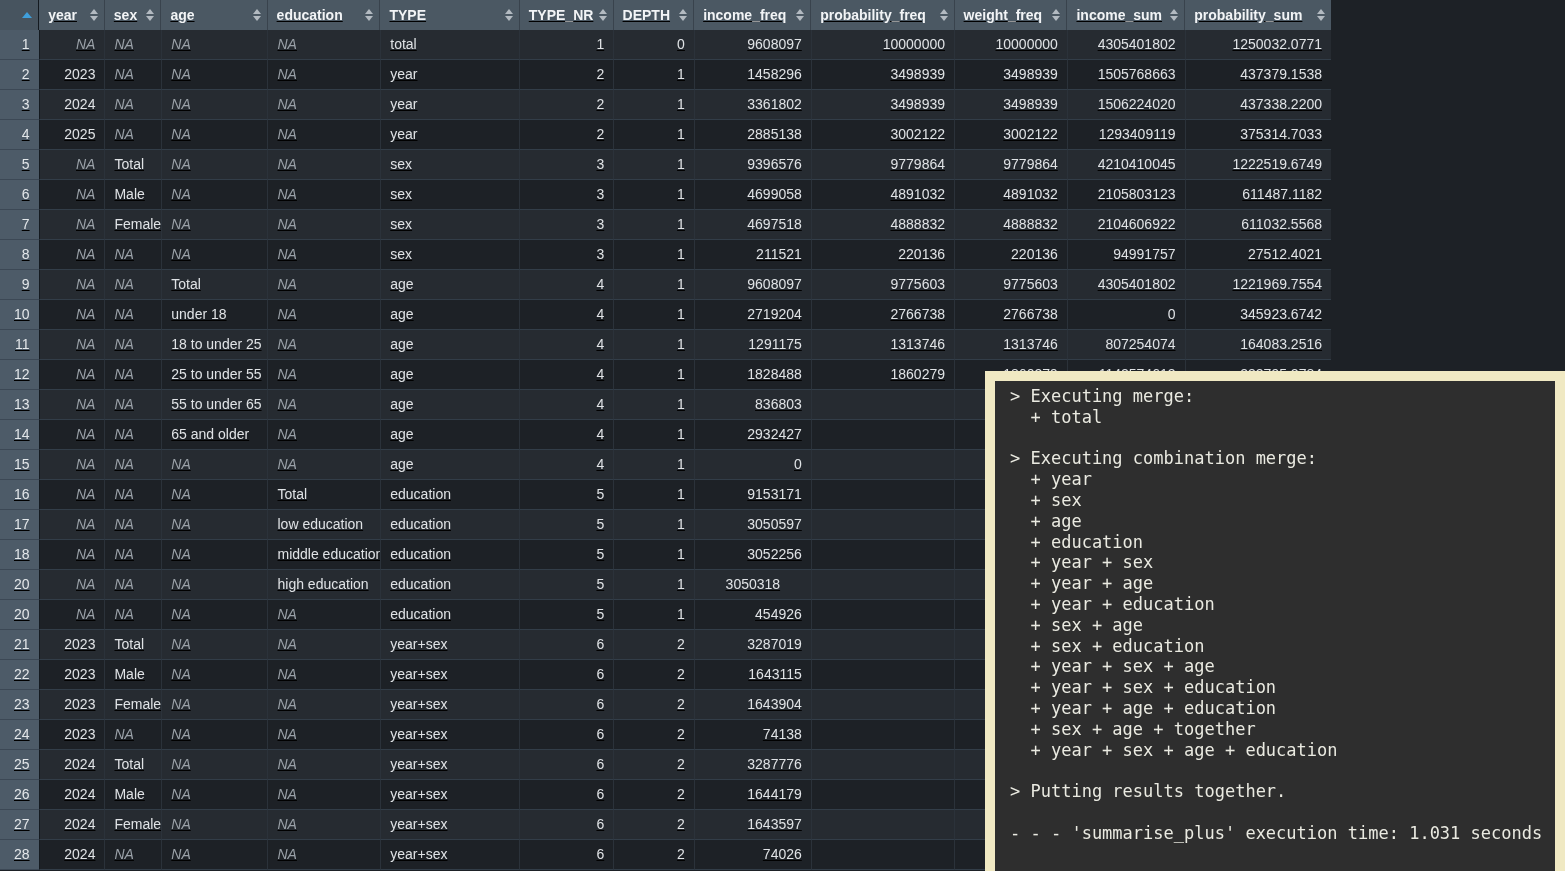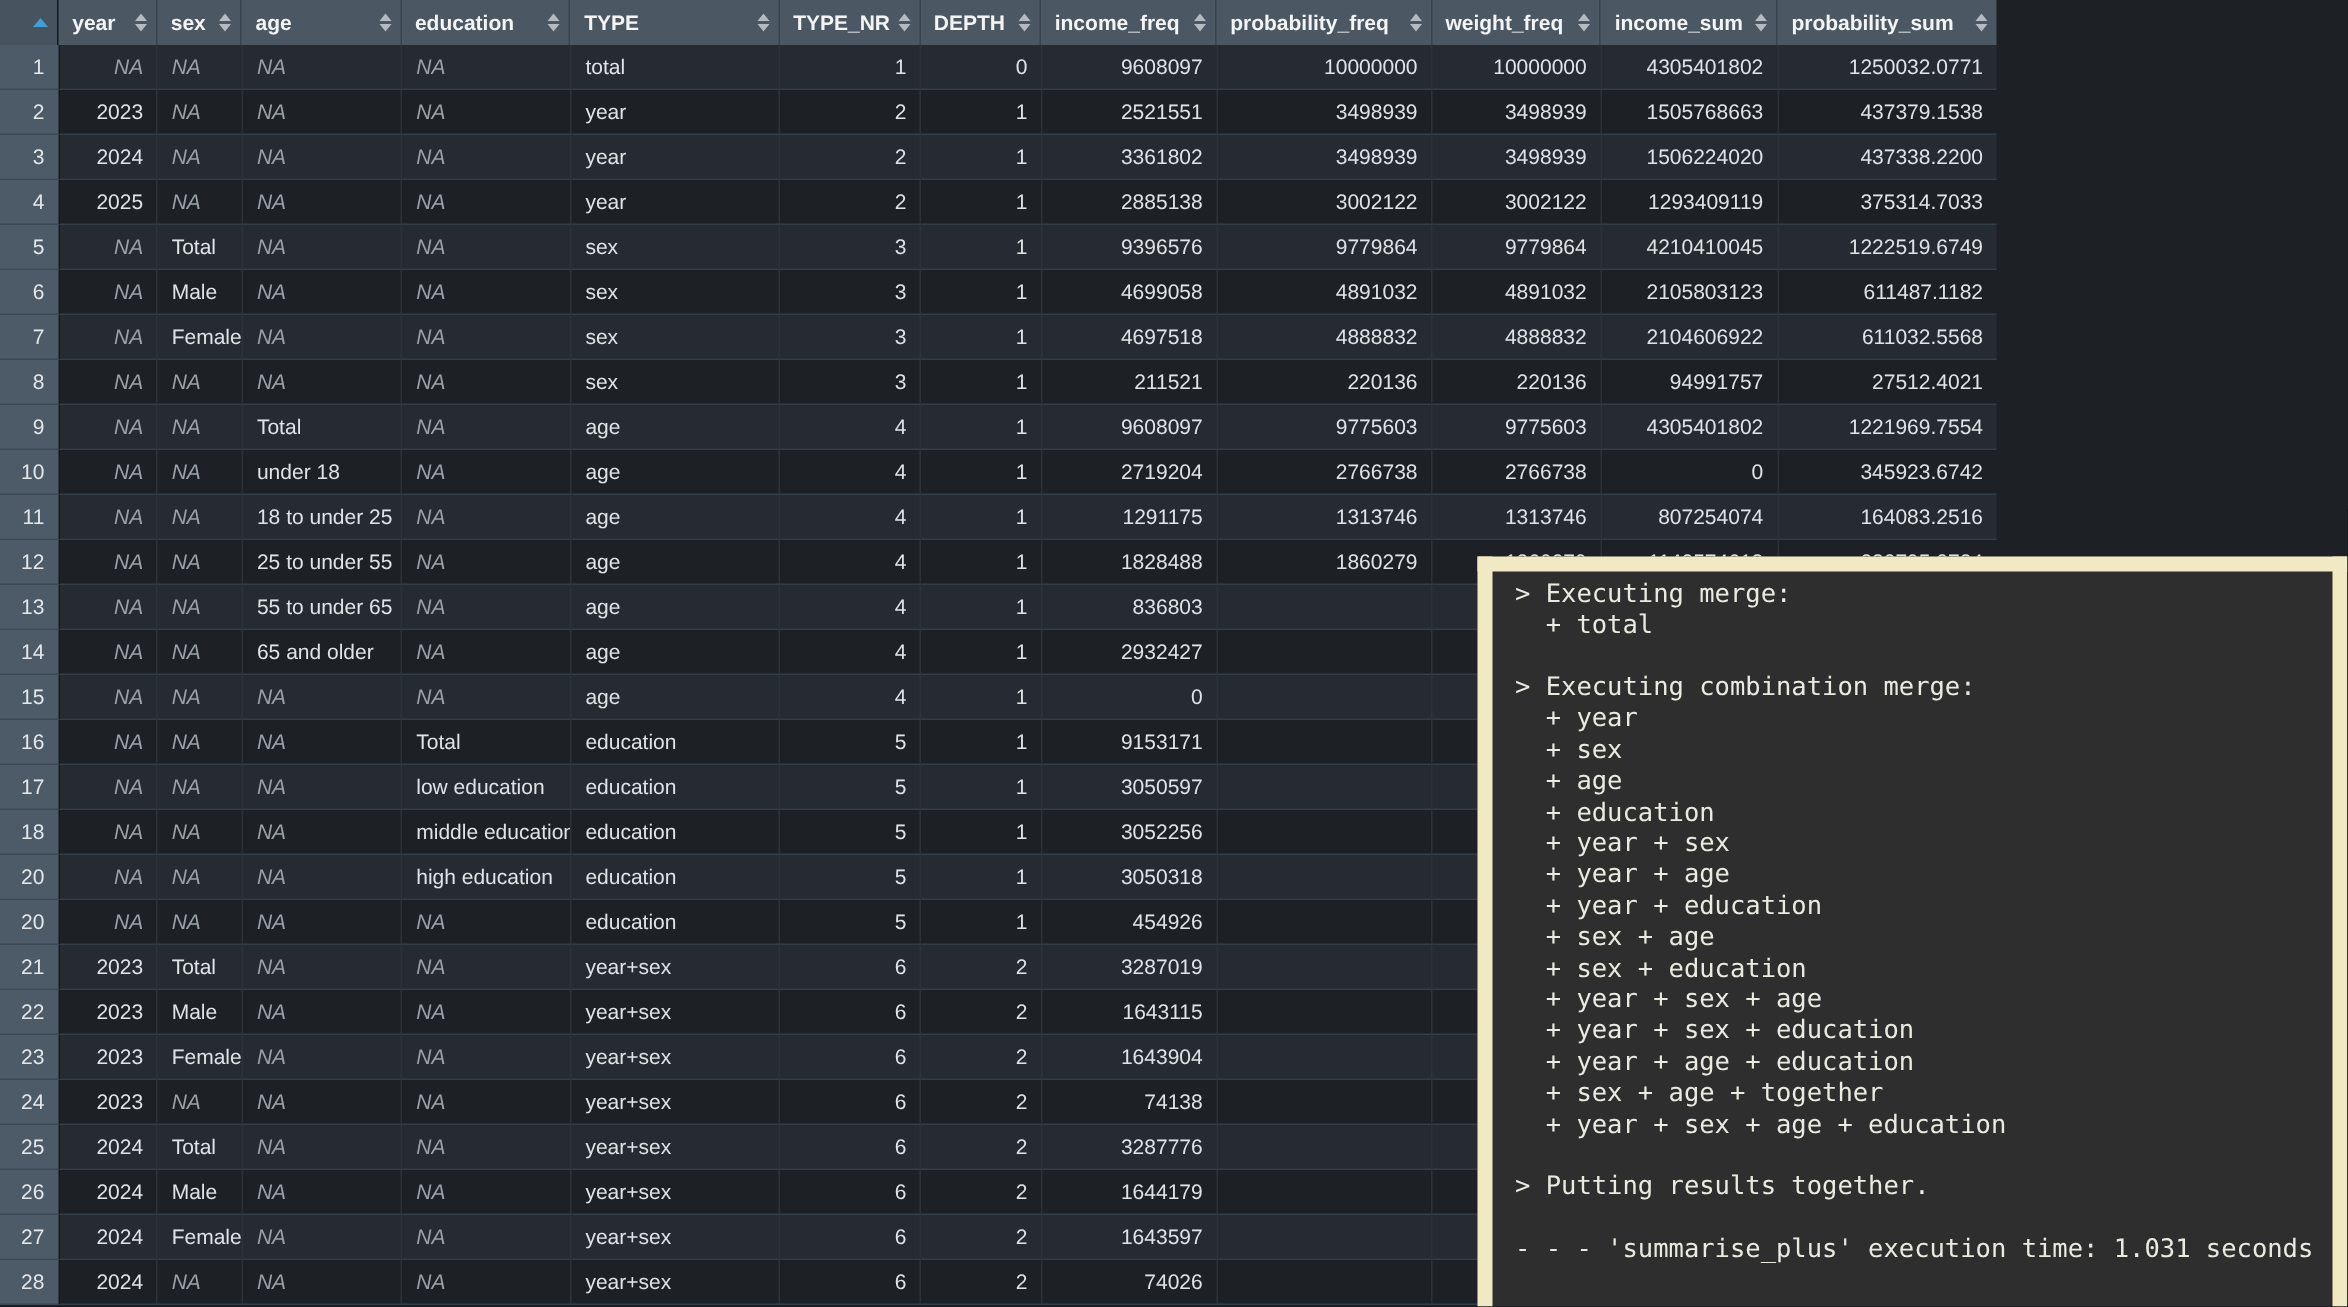--- a/index.html
+++ b/index.html
@@ -4,21 +4,21 @@
 <style>
   html,body{margin:0;padding:0;background:#14171b;}
   .viewport{
     position:relative;
     width:1565px;height:871px;
     overflow:hidden;
     background:#1d2126;
     font-family:"Liberation Sans", sans-serif;
   }
   
-  .grid{position:absolute;left:0;top:0;width:1331px;}
+  .grid{position:absolute;left:0;top:0;width:1331px;text-decoration:underline;}
   .hdr-row{display:flex;height:30px;background:#4b5863;}
   .hdr-cell{
     box-sizing:border-box;height:30px;
     display:flex;align-items:center;justify-content:space-between;
     padding:0 6px 0 9px;
     border-right:1px solid #39434d;
     color:#f2f4f6;font-size:14px;font-weight:bold;
     white-space:nowrap;overflow:hidden;cursor:pointer;
   }
   .hdr-cell:last-child{border-right:none;}
@@ -174,21 +174,21 @@
         </div>
         <div class="row">
           <div class="cell al-r rownum" style="width: 44px;">2</div>
           <div class="cell al-r" style="width: 76px;">2023</div>
           <div class="cell al-l na" style="width: 65px;">NA</div>
           <div class="cell al-l na" style="width: 125px;">NA</div>
           <div class="cell al-l na" style="width: 133px;">NA</div>
           <div class="cell al-l" style="width: 165px;">year</div>
           <div class="cell al-r" style="width: 110px;">2</div>
           <div class="cell al-r" style="width: 94px;">1</div>
-          <div class="cell al-r" style="width: 138px;">2521551</div>
+          <div class="cell al-r" style="width: 138px;">1458296</div>
           <div class="cell al-r" style="width: 170px;">3498939</div>
           <div class="cell al-r" style="width: 133px;">3498939</div>
           <div class="cell al-r" style="width: 139px;">1505768663</div>
           <div class="cell al-r" style="width: 173px;">437379.1538</div>
         </div>
         <div class="row">
           <div class="cell al-r rownum" style="width: 44px;">3</div>
           <div class="cell al-r" style="width: 76px;">2024</div>
           <div class="cell al-l na" style="width: 65px;">NA</div>
           <div class="cell al-l na" style="width: 125px;">NA</div>
@@ -429,21 +429,21 @@
         </div>
         <div class="row">
           <div class="cell al-r rownum" style="width: 44px;">20</div>
           <div class="cell al-r na" style="width: 76px;">NA</div>
           <div class="cell al-l na" style="width: 65px;">NA</div>
           <div class="cell al-l na" style="width: 125px;">NA</div>
           <div class="cell al-l" style="width: 133px;">high education</div>
           <div class="cell al-l" style="width: 165px;">education</div>
           <div class="cell al-r" style="width: 110px;">5</div>
           <div class="cell al-r" style="width: 94px;">1</div>
-          <div class="cell al-r" style="width: 138px;">3050318</div>
+          <div class="cell al-r" style="width: 138px; text-align: center;">3050318</div>
           <div class="cell al-r" style="width: 170px;"></div>
           <div class="cell al-r" style="width: 133px;"></div>
           <div class="cell al-r" style="width: 139px;"></div>
           <div class="cell al-r" style="width: 173px;"></div>
         </div>
         <div class="row">
           <div class="cell al-r rownum" style="width: 44px;">20</div>
           <div class="cell al-r na" style="width: 76px;">NA</div>
           <div class="cell al-l na" style="width: 65px;">NA</div>
           <div class="cell al-l na" style="width: 125px;">NA</div>

